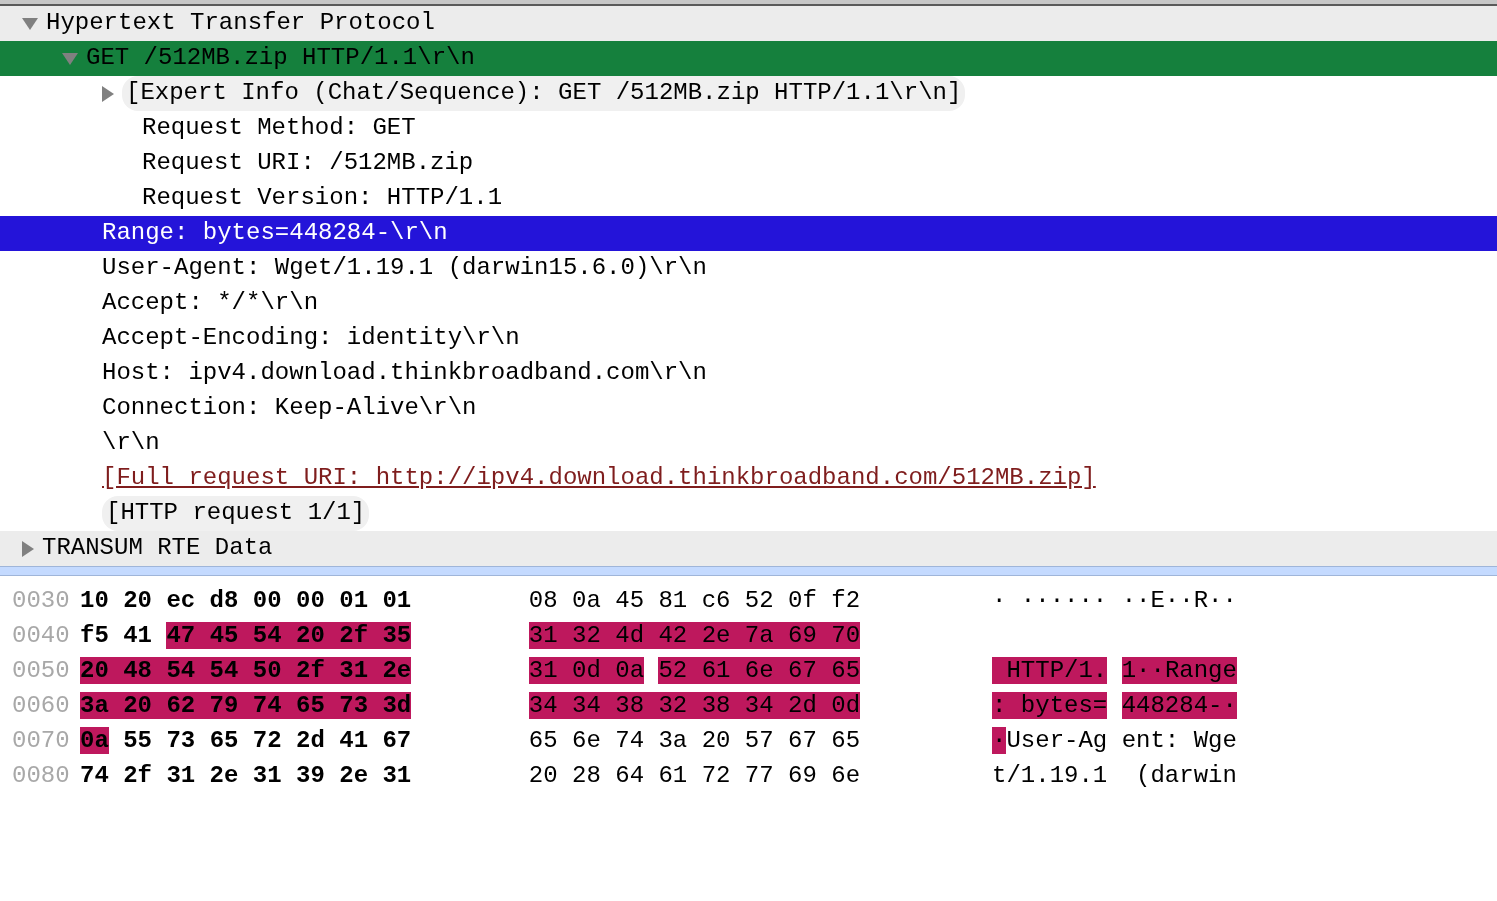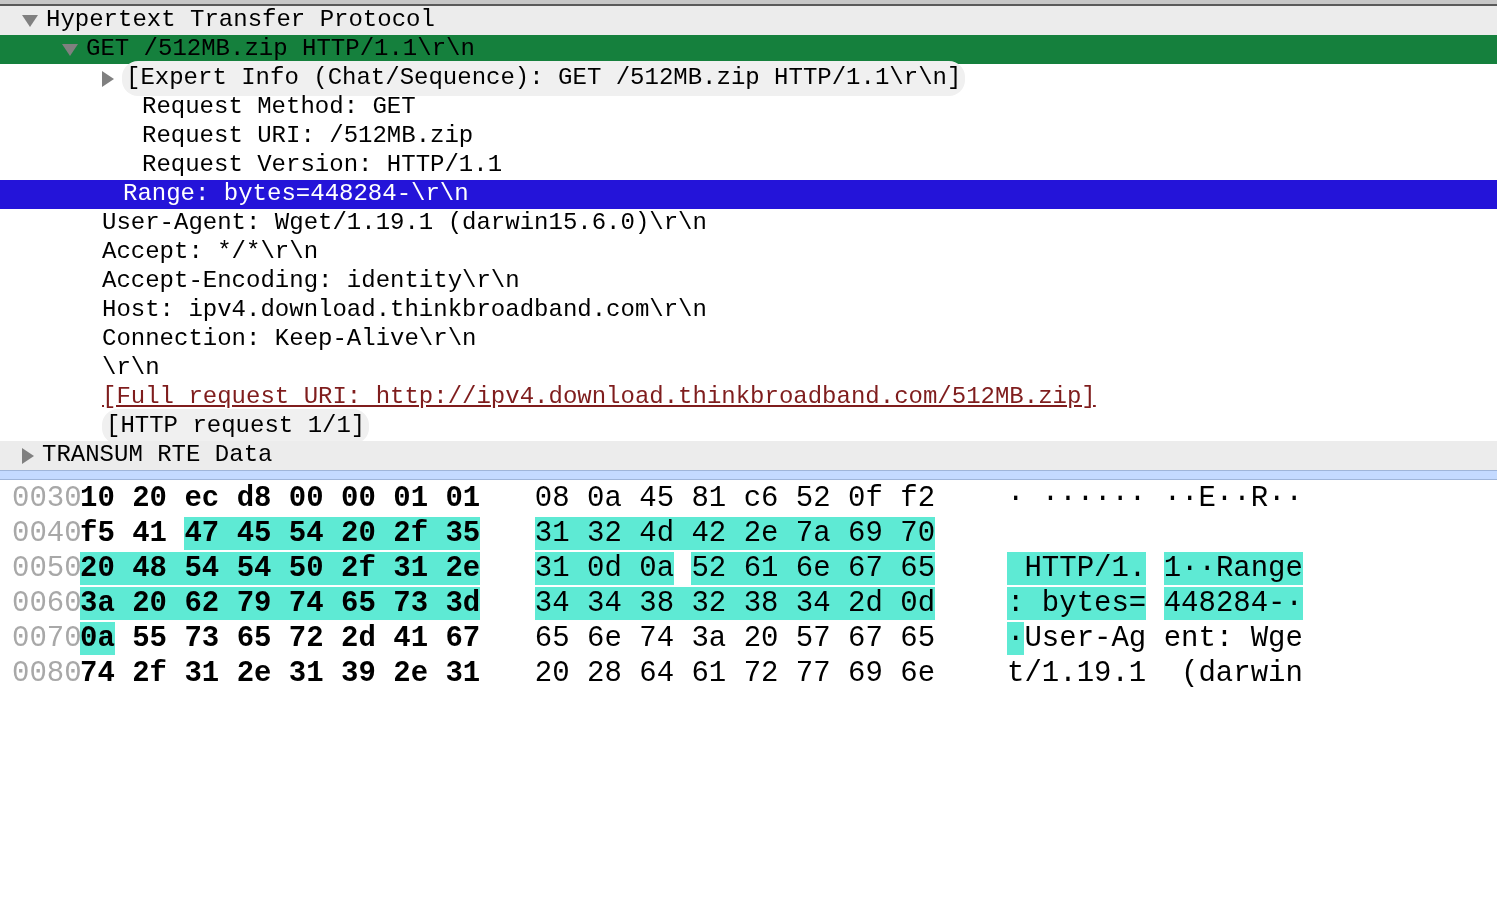--- a/index.html
+++ b/index.html
@@ -1,42 +1,42 @@
 <!DOCTYPE html>
 <html><head>
 <meta charset="utf-8">
 <style>
   html,body{margin:0;padding:0;width:1497px;height:901px;background:#fff;overflow:hidden;}
   *{box-sizing:border-box;}
   body{font-family:"Courier New",monospace;font-size:24px;line-height:1.45;color:#000;}
   .pane{width:100%;}
   .top-bar{height:6px;background:#c7c7c7;border-bottom:2px solid #5a5a5a;}
   .tree{background:#fff;}
-  .row{white-space:pre;position:relative;height:29px;display:flex;align-items:center;}
+  .row{white-space:pre;position:relative;height:35px;display:flex;align-items:center;}
   .row.header{background:#ececec;}
   .row.sub-header{background:#15803d;}
-  .row.selected{background:#2414d9;color:#fff;padding-left:21px;}
+  .row.selected{background:#2414d9;color:#fff;}
   .arrow{display:inline-block;width:0;height:0;vertical-align:middle;margin-right:8px;}
   .arrow.down{border-left:8px solid transparent;border-right:8px solid transparent;border-top:12px solid #808080;}
   .arrow.right{border-top:8px solid transparent;border-bottom:8px solid transparent;border-left:12px solid #808080;}
   .ind1{width:22px;display:inline-block;}
   .ind2{width:62px;display:inline-block;}
   .ind3{width:102px;display:inline-block;}
   .ind4{width:142px;display:inline-block;}
   .link{color:#7f1d1d;text-decoration:underline;}
   .gen-box{background:#f0f0f0;padding:0 4px;border-radius:16px;}
   .divider{height:10px;background:#c4daff;border-top:1px solid #9fb5d9;border-bottom:1px solid #9fb5d9;}
   
-  .hex{font-family:"Courier New",monospace;font-size:29px;line-height:1.45;padding:2px 0 0 0;}
+  .hex{font-family:"Courier New",monospace;font-size:24px;line-height:1.45;padding:8px 0 0 0;}
   .hex-row{white-space:pre;height:35px;display:flex;align-items:center;}
   .offset{color:#a8a8a8;width:80px;display:inline-block;text-align:left;padding-left:12px;}
   .bytes1{display:inline-block;width:420px;font-weight:bold;}
   .bytes2{display:inline-block;width:420px;}
   .ascii{display:inline-block;}
-  .hlh{background:#5eead4;}
+  .hlh{background:#be185d;}
 </style>
 </head>
 <body>
 
 <div class="pane">
   <div class="top-bar"></div>
   <div class="tree">
 
     <div class="row header">
       <span class="ind1"></span><span class="arrow down"></span><span>Hypertext Transfer Protocol</span>

